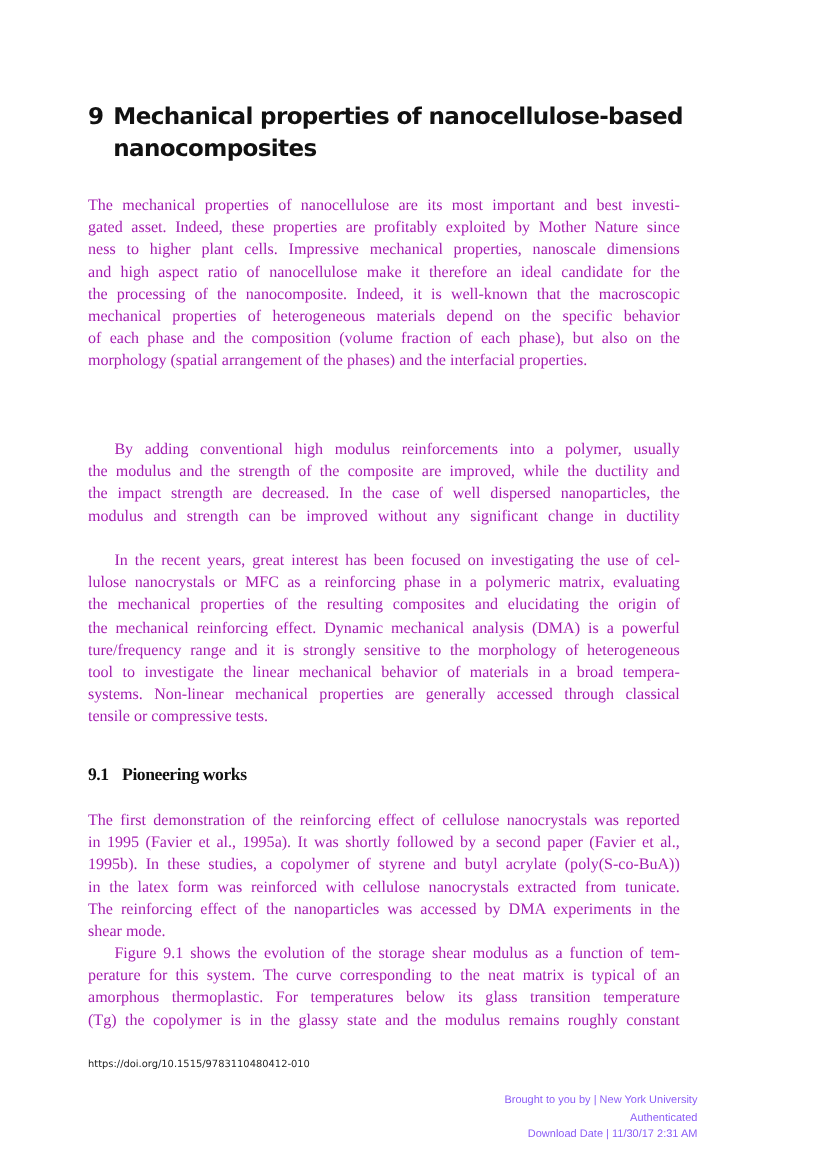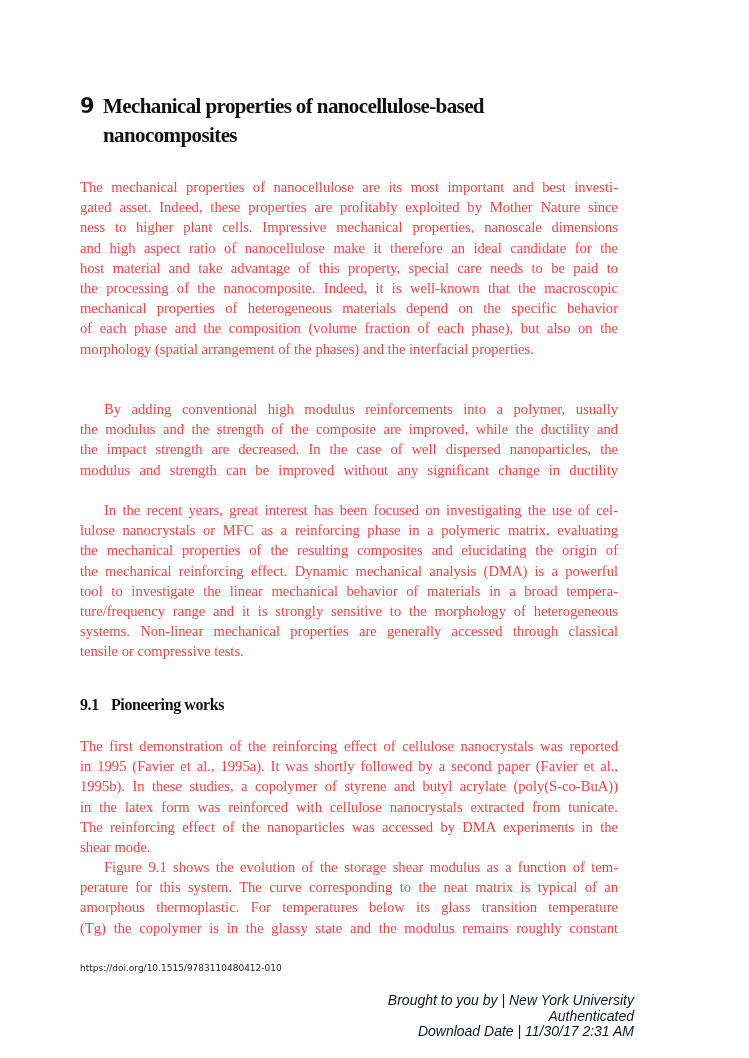--- a/index.html
+++ b/index.html
@@ -1,66 +1,65 @@
 <!DOCTYPE html>
 <html><head>
 <meta charset="utf-8">
 <style>
   html, body { margin:0; padding:0; background:#ffffff; }
   body { width:749px; height:1058px; position:relative; overflow:hidden; }
   .page { position:absolute; left:0; top:0; width:749px; height:1058px; }
   .h1 { position:absolute; left:80px; top:92px; font-family:"DejaVu Sans", sans-serif; font-weight:bold; font-size:21px; line-height:29px; color:#111; letter-spacing:-0.6px; }
   .h1 .num { position:absolute; left:0; top:0; }
-  .h1 .t { position:absolute; left:23px; top:0; white-space:nowrap;font-family:Liberation Serif, serif; }
+  .h1 .t { position:absolute; left:23px; top:0; white-space:nowrap; }
   .h2 { position:absolute; left:80px; top:694px; font-family:Liberation Serif, serif; font-weight:bold; font-size:16px; line-height:22px; color:#111; letter-spacing:-0.4px; white-space:nowrap; }
   .h2 .num { display:inline-block; width:31px; }
-  .para { position:absolute; left:80px; width:538px; font-family:"Liberation Serif", "DejaVu Serif", serif; font-size:14.6px; line-height:20.2px; color:#ef4444; }
+  .para { position:absolute; left:80px; width:538px; font-family:"Liberation Serif", "DejaVu Serif", serif; font-size:14.6px; line-height:20.2px; color:#a21caf; }
   .line { display:block; height:20.2px; white-space:nowrap; text-align:justify; text-align-last:justify; }
   .line.last { text-align-last:left; }
   .line.indent { padding-left:24px; }
   .doi { position:absolute; left:80px; top:963px; font-family:"DejaVu Sans", sans-serif; font-size:9px; color:#222; }
-  .footer { position:absolute; right:115px; top:993px; text-align:right; font-family:"Liberation Sans", sans-serif; font-size:14px; line-height:15.5px; color:#0f172a;font-style:italic; }
+  .footer { position:absolute; right:115px; top:993px; text-align:right; font-family:"Liberation Sans", sans-serif; font-size:10px; line-height:15.5px; color:#8b5cf6; }
 </style>
 </head>
 <body>
 
 <div class="page">
 
   <div class="h1">
     <span class="num">9</span>
     <span class="t" style="top:0">Mechanical properties of nanocellulose-based</span>
     <span class="t" style="top:29px">nanocomposites</span>
   </div>
 
   <div class="para" style="top:177px">
     <span class="line">The mechanical properties of nanocellulose are its most important and best investi-</span>
     <span class="line">gated asset. Indeed, these properties are profitably exploited by Mother Nature since</span>
     <span class="line">ness to higher plant cells. Impressive mechanical properties, nanoscale dimensions</span>
     <span class="line">and high aspect ratio of nanocellulose make it therefore an ideal candidate for the</span>
-    <span class="line">host material and take advantage of this property, special care needs to be paid to</span>
     <span class="line">the processing of the nanocomposite. Indeed, it is well-known that the macroscopic</span>
     <span class="line">mechanical properties of heterogeneous materials depend on the specific behavior</span>
     <span class="line">of each phase and the composition (volume fraction of each phase), but also on the</span>
     <span class="line last">morphology (spatial arrangement of the phases) and the interfacial properties.</span>
   </div>
 
   <div class="para" style="top:399px">
     <span class="line indent">By adding conventional high modulus reinforcements into a polymer, usually</span>
     <span class="line">the modulus and the strength of the composite are improved, while the ductility and</span>
     <span class="line">the impact strength are decreased. In the case of well dispersed nanoparticles, the</span>
     <span class="line">modulus and strength can be improved without any significant change in ductility</span>
   </div>
 
   <div class="para" style="top:500px">
     <span class="line indent">In the recent years, great interest has been focused on investigating the use of cel-</span>
     <span class="line">lulose nanocrystals or MFC as a reinforcing phase in a polymeric matrix, evaluating</span>
     <span class="line">the mechanical properties of the resulting composites and elucidating the origin of</span>
     <span class="line">the mechanical reinforcing effect. Dynamic mechanical analysis (DMA) is a powerful</span>
+    <span class="line">ture/frequency range and it is strongly sensitive to the morphology of heterogeneous</span>
     <span class="line">tool to investigate the linear mechanical behavior of materials in a broad tempera-</span>
-    <span class="line">ture/frequency range and it is strongly sensitive to the morphology of heterogeneous</span>
     <span class="line">systems. Non-linear mechanical properties are generally accessed through classical</span>
     <span class="line last">tensile or compressive tests.</span>
   </div>
 
   <div class="h2">
     <span class="num">9.1</span><span>Pioneering works</span>
   </div>
 
   <div class="para" style="top:736px">
     <span class="line">The first demonstration of the reinforcing effect of cellulose nanocrystals was reported</span>

